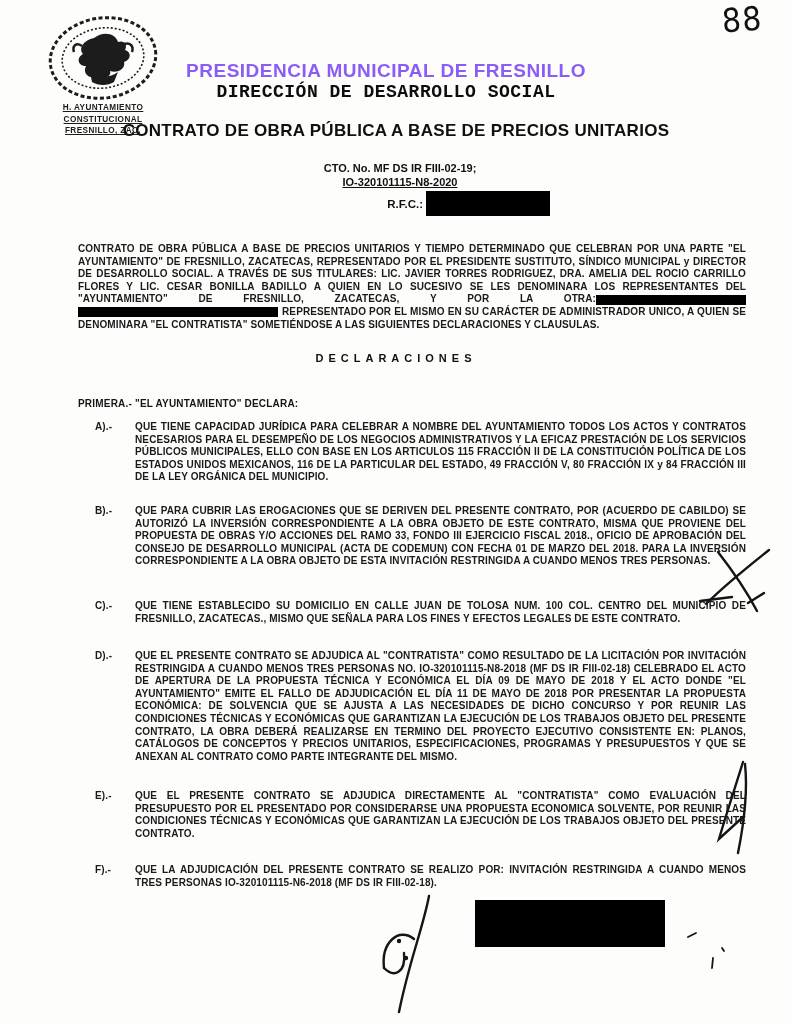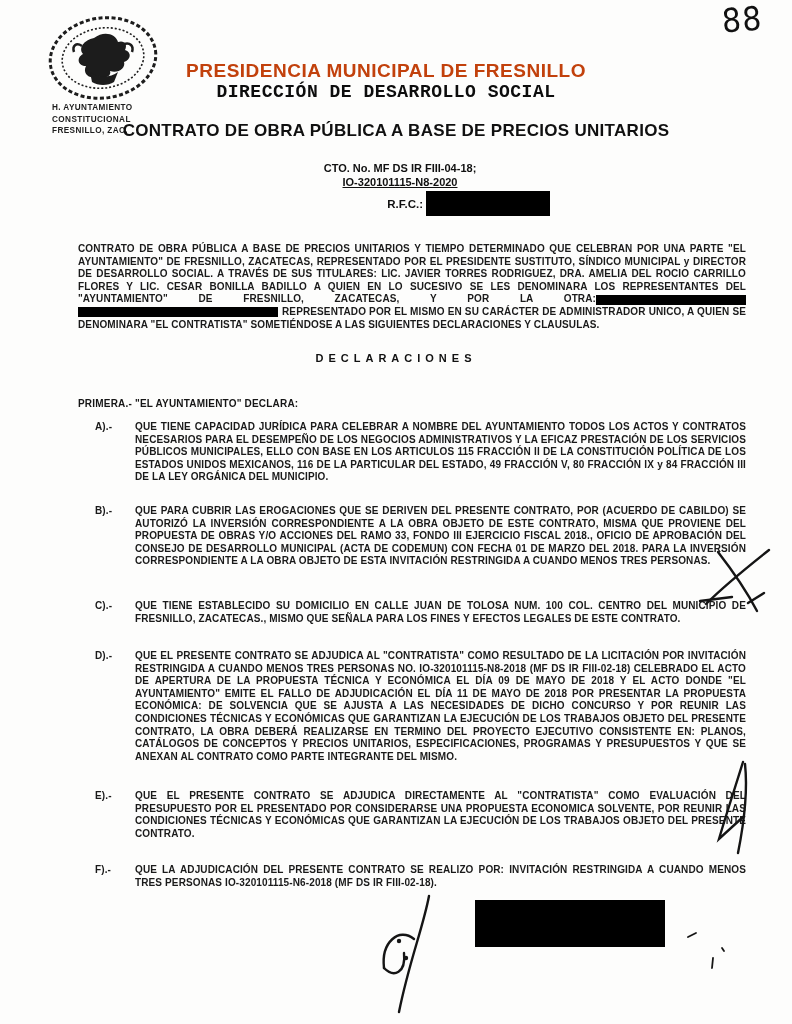--- a/index.html
+++ b/index.html
@@ -10,27 +10,27 @@
   }
   
   .hand-number{
     position:absolute;top:2px;right:30px;font-size:30px;font-weight:400;
     font-family:"DejaVu Sans",sans-serif;color:#111;transform:rotate(-4deg) scaleY(1.1);
     letter-spacing:1px;
   }
   
   .seal{position:absolute;left:46px;top:16px;width:114px;height:86px;}
   .seal-caption{
-    position:absolute;left:52px;top:102px;width:126px;
-    font-size:8.2px;font-weight:700;line-height:11.5px;letter-spacing:.4px;color:#1c1c1c;
+    position:absolute;left:40px;top:102px;width:126px;text-align:center;
+    font-size:8.2px;font-weight:700;line-height:11.5px;letter-spacing:.4px;color:#1c1c1c;text-decoration:underline;
   }
   
   .title1{
     position:absolute;left:120px;right:140px;top:60px;text-align:center;
-    font-size:19px;font-weight:600;letter-spacing:.5px;color:#c2410c;
+    font-size:19px;font-weight:600;letter-spacing:.5px;color:#8b5cf6;
   }
   .title2{
     position:absolute;left:120px;right:140px;top:82px;text-align:center;
     font-size:18px;font-weight:800;letter-spacing:.5px;color:#0d0d0d;font-family:Liberation Mono, monospace;
   }
   .doc-type{
     position:absolute;left:120px;right:120px;top:121px;text-align:center;
     font-size:17px;font-weight:800;letter-spacing:.3px;color:#101010;
   }
   
@@ -86,21 +86,21 @@
     <div>H. AYUNTAMIENTO</div>
     <div>CONSTITUCIONAL</div>
     <div>FRESNILLO, ZAC.</div>
   </div>
 
   <div class="title1">PRESIDENCIA MUNICIPAL DE FRESNILLO</div>
   <div class="title2">DIRECCIÓN DE DESARROLLO SOCIAL</div>
   <div class="doc-type">CONTRATO DE OBRA PÚBLICA A BASE DE PRECIOS UNITARIOS</div>
 
   <div class="cto-block">
-    <div>CTO. No. MF DS IR FIII-04-18;</div>
+    <div>CTO. No. MF DS IR FIII-02-19;</div>
     <div class="cto-line2">IO-320101115-N8-2020</div>
     <div class="rfc-line">
       <span>R.F.C.:</span><span class="redact rfc-redact"></span>
     </div>
   </div>
 
   <p class="bodytext intro"><span>CONTRATO DE OBRA PÚBLICA A BASE DE PRECIOS UNITARIOS Y TIEMPO DETERMINADO QUE CELEBRAN POR UNA PARTE "EL AYUNTAMIENTO" DE FRESNILLO, ZACATECAS, REPRESENTADO POR EL PRESIDENTE SUSTITUTO, SÍNDICO MUNICIPAL y DIRECTOR DE DESARROLLO SOCIAL.  A TRAVÉS DE SUS TITULARES: LIC. JAVIER TORRES RODRIGUEZ, DRA. AMELIA DEL ROCIO CARRILLO FLORES Y LIC. CESAR BONILLA BADILLO A QUIEN EN LO SUCESIVO SE LES DENOMINARA LOS REPRESENTANTES DEL "AYUNTAMIENTO" DE FRESNILLO, ZACATECAS, Y POR LA OTRA:</span><span class="redact r1"></span> <span class="redact r2"></span><span>REPRESENTADO POR EL MISMO EN SU CARÁCTER DE ADMINISTRADOR UNICO, A  QUIEN SE DENOMINARA "EL CONTRATISTA" SOMETIÉNDOSE A LAS  SIGUIENTES DECLARACIONES Y CLAUSULAS.</span></p>
 
   <div class="decl-heading">DECLARACIONES</div>
   <div class="primera">PRIMERA.- "EL AYUNTAMIENTO" DECLARA:</div>

